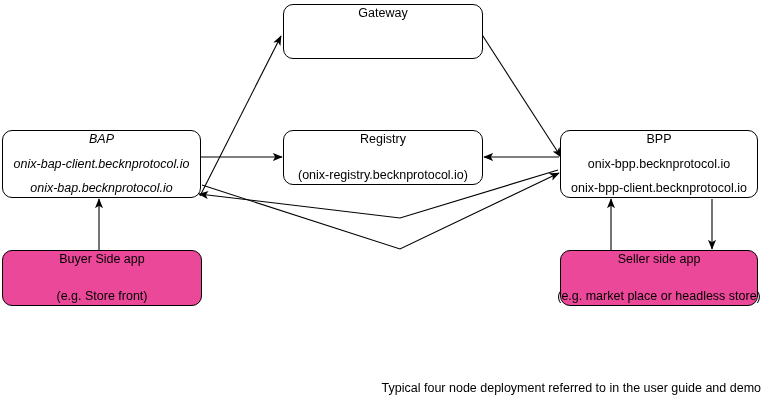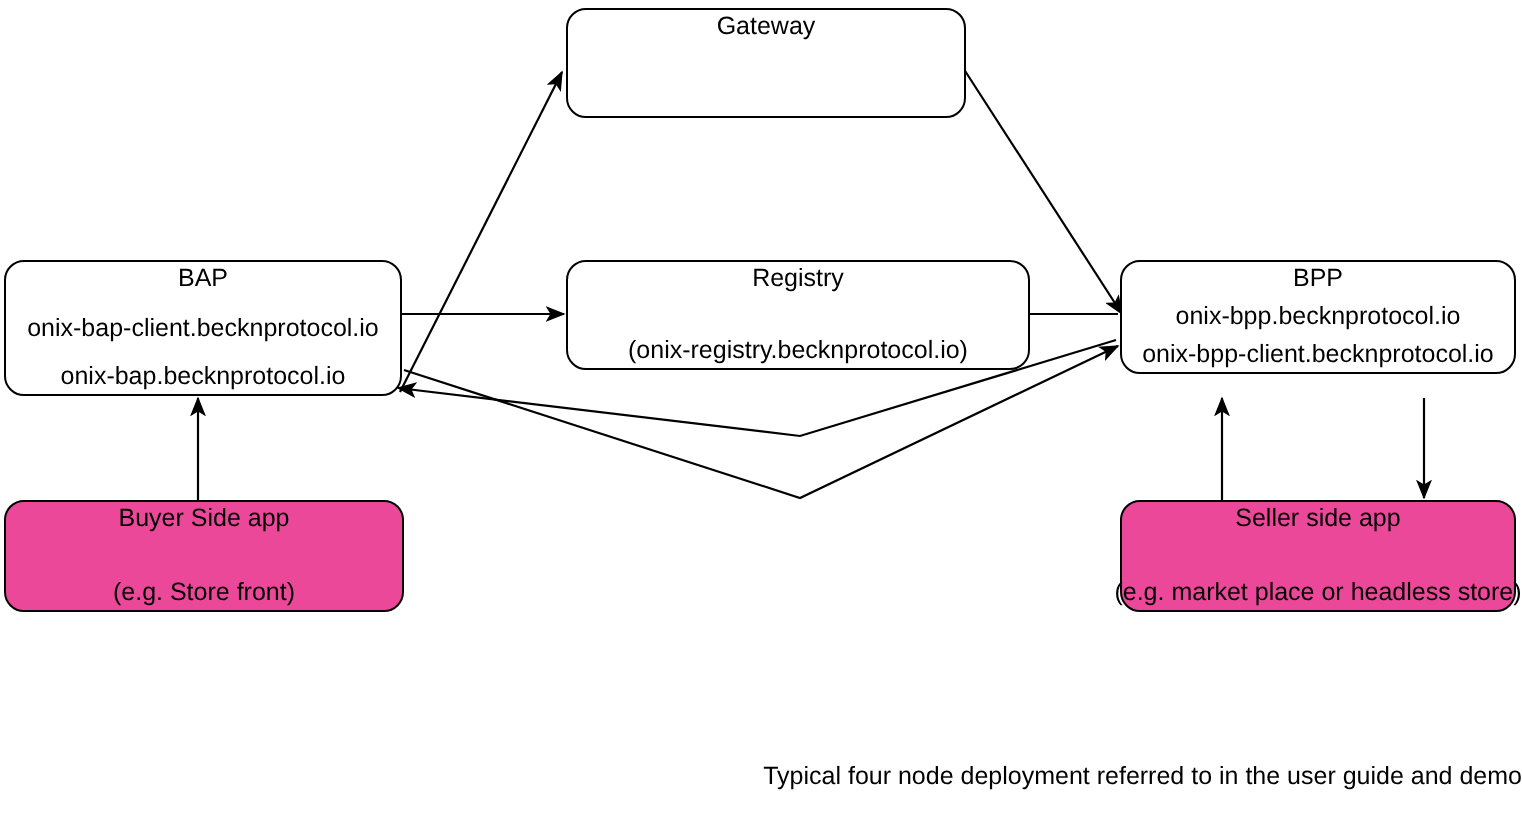--- a/index.html
+++ b/index.html
@@ -86,32 +86,32 @@
     <line x1="611" y1="250" x2="611" y2="199" marker-end="url(#arrowhead)"></line>
 
     <line x1="712" y1="199" x2="712" y2="249" marker-end="url(#arrowhead)"></line>
   </g>
 </svg>
 
 <div class="node-box" id="node-gateway" style="left:283px; top:4px; width:200px; height:55px;">
   <div class="node-title">Gateway</div>
 </div>
 
-<div class="node-box" id="node-bap" style="left:2px; top:130px; width:199px; height:68px;">
+<div class="node-box" id="node-bap" style="left:2px; top:130px; width:199px; height:68px;font-style:italic;">
   <div class="node-title">BAP</div>
   <div class="node-sub">onix-bap-client.becknprotocol.io</div>
   <div class="node-sub">onix-bap.becknprotocol.io</div>
 </div>
 
-<div class="node-box" id="node-registry" style="left:283px; top:130px; width:232px; height:55px;">
+<div class="node-box" id="node-registry" style="left:283px; top:130px; width:200px; height:55px;">
   <div class="node-title">Registry</div>
   <div class="node-sub">(onix-registry.becknprotocol.io)</div>
 </div>
 
-<div class="node-box" id="node-bpp" style="left:560px; top:130px; width:198px; height:57px;">
+<div class="node-box" id="node-bpp" style="left:560px; top:130px; width:198px; height:68px;">
   <div class="node-title">BPP</div>
   <div class="node-sub">onix-bpp.becknprotocol.io</div>
   <div class="node-sub">onix-bpp-client.becknprotocol.io</div>
 </div>
 
 <div class="node-box shaded" id="node-buyer-app" style="left:2px; top:250px; width:200px; height:56px;">
   <div class="node-title">Buyer Side app</div>
   <div class="node-sub">(e.g. Store front)</div>
 </div>
 

